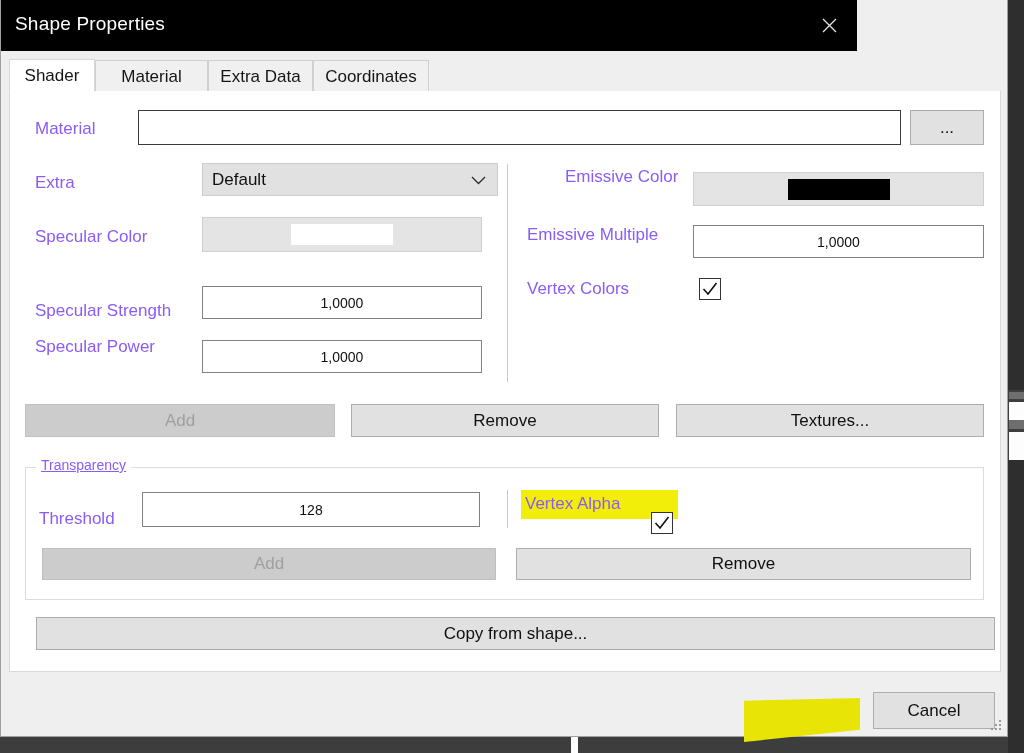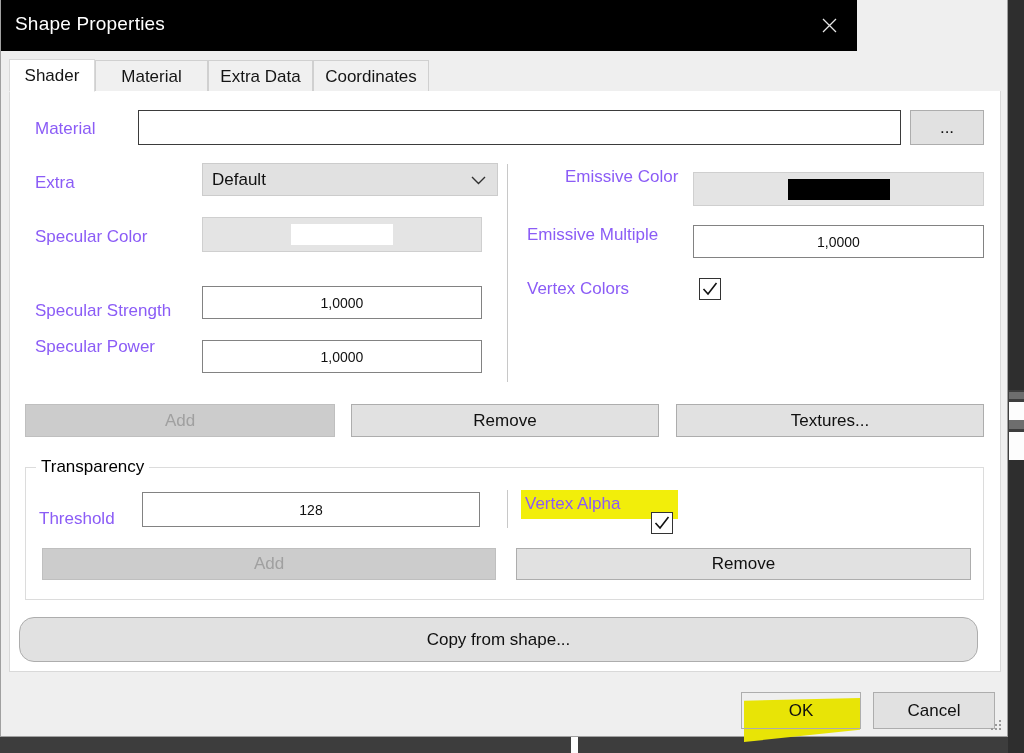--- a/index.html
+++ b/index.html
@@ -204,22 +204,23 @@
   .groupbox {
     position: absolute;
     box-sizing: border-box;
     border: 1px solid #dcdcdc;
     background: transparent;
   }
   .group-title {
     position: absolute;
     background: #ffffff;
     padding: 0 5px;
-    font-size: 17px;
-    color: #000000;
+    font-size: 14px;
+    color: #8b5cf6;
+    text-decoration: underline;
   }
 
   
   .hl {
     position: absolute;
     background: #f2ee0a;
     z-index: 1;
     pointer-events: none;
   }
   .hl-content { position: relative; z-index: 2; }
@@ -350,25 +351,24 @@
     <div class="lbl hl-content" style="left:515px; top:403px;">Vertex Alpha</div>
     <div class="checkbox hl-content" style="left:641px; top:401px;">
       <svg width="20" height="20" viewBox="0 0 20 20" aria-hidden="true">
         <path d="M3.5,10 L8,15 L16.5,4" stroke="#111111" stroke-width="1.6" fill="none"></path>
       </svg>
     </div>
 
     <div class="btn disabled" style="left:32px; top:457px; width:454px; height:32px;">Add</div>
     <div class="btn" style="left:506px; top:457px; width:455px; height:32px;">Remove</div>
 
-    <div class="btn" style="left:9px; top:526px; width:959px; height:45px;border-radius:15px;">Copy from shape...</div>
+    <div class="btn" style="left:26px; top:526px; width:959px; height:33px;">Copy from shape...</div>
   </div>
 
   <div id="ok-highlight"></div>
-  <div class="btn" style="left:740px; top:692px; width:120px; height:37px; z-index:7; background:transparent; border:1px solid #adadad;">OK</div>
   <div class="btn" style="left:872px; top:692px; width:122px; height:37px; z-index:7;">Cancel</div>
 
   <div id="grip">
     <div class="grip-dot" style="left:10px; top:2px;"></div>
     <div class="grip-dot" style="left:6px; top:6px;"></div>
     <div class="grip-dot" style="left:10px; top:6px;"></div>
     <div class="grip-dot" style="left:2px; top:10px;"></div>
     <div class="grip-dot" style="left:6px; top:10px;"></div>
     <div class="grip-dot" style="left:10px; top:10px;"></div>
   </div>

